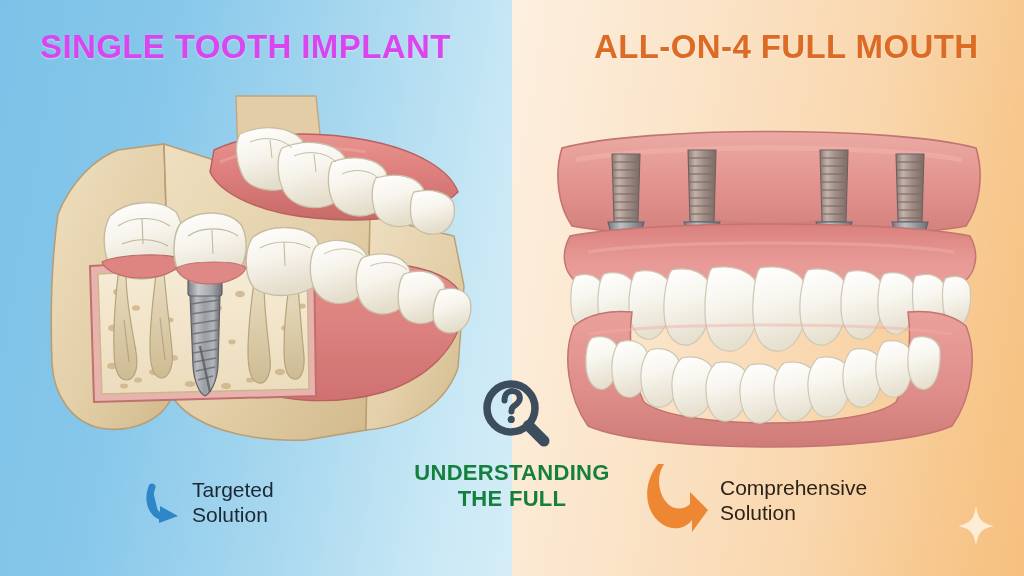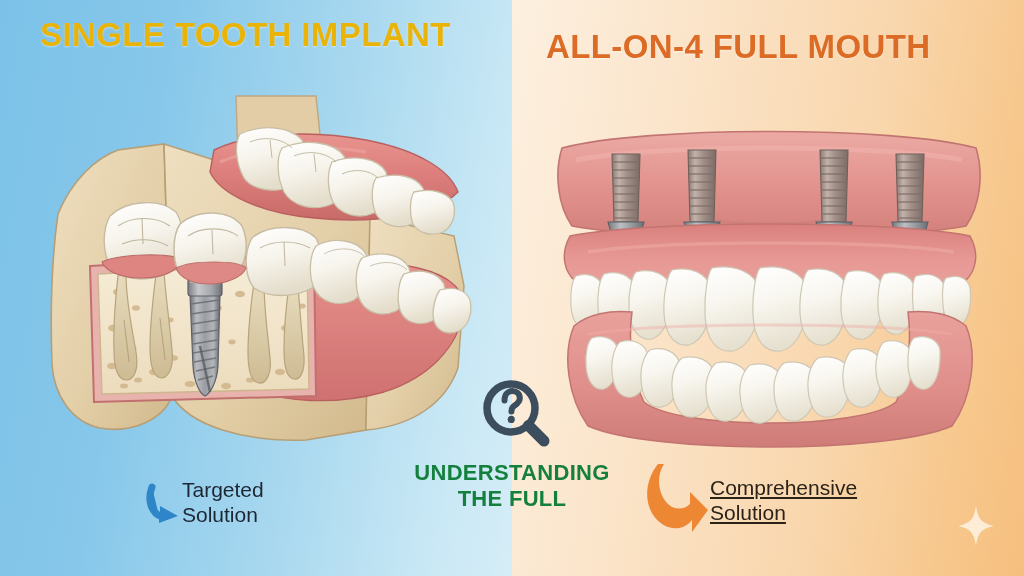--- a/index.html
+++ b/index.html
@@ -10,42 +10,42 @@
 
   
   .panel{position:absolute;top:0;height:576px;}
   #left-panel{left:0;width:512px;
     background:linear-gradient(100deg,#7cc2e8 0%,#86c7ea 28%,#a8d8ef 60%,#c9e8f5 86%,#d5edf7 100%);}
   #right-panel{left:512px;width:512px;
     background:linear-gradient(100deg,#fdf0e0 0%,#fbe6cd 26%,#f9d7ae 62%,#f7c68a 88%,#f6bf7f 100%);}
 
   
   .title{position:absolute;font-weight:bold;letter-spacing:.4px;line-height:1.14;}
-  #left-title{left:40px;top:16px;width:440px;font-size:33px;color:#eab308;
+  #left-title{left:40px;top:28px;width:440px;font-size:33px;color:#d946ef;
     text-shadow:0 1px 2px rgba(255,255,255,.45);}
-  #right-title{left:546px;top:28px;width:400px;font-size:33px;color:#dc6b25;
+  #right-title{left:594px;top:28px;width:400px;font-size:33px;color:#dc6b25;
     text-shadow:0 1px 2px rgba(255,255,255,.45);}
 
   
   .ill{position:absolute;}
   svg{display:block;overflow:visible;}
 
   
   #scale-group{position:absolute;left:384px;top:378px;width:256px;height:160px;
     display:flex;flex-direction:column;align-items:center;}
   #magnifier-icon{width:74px;height:78px;margin-left:10px;}
   #scale-caption{margin-top:4px;text-align:center;font-size:22px;font-weight:bold;
     color:#15803d;line-height:1.16;letter-spacing:.3px;}
 
   
-  .label-row{position:absolute;display:flex;align-items:center;}
+  .label-row{position:absolute;display:flex;align-items:center;gap:10px;}
   #left-label{left:146px;top:478px;}
   #right-label{left:640px;top:462px;}
   .label-text{font-size:21px;line-height:1.18;color:#1d2733;}
-  #right-label .label-text{color:#2b2218;text-decoration:underline;}
+  #right-label .label-text{color:#2b2218;}
   .arrow-ico{flex:0 0 auto;}
 
   #sparkle{position:absolute;left:958px;top:506px;width:36px;height:40px;}
 </style>
 </head>
 <body>
 
 <div id="stage">
 
   <div class="panel" id="left-panel"></div>

